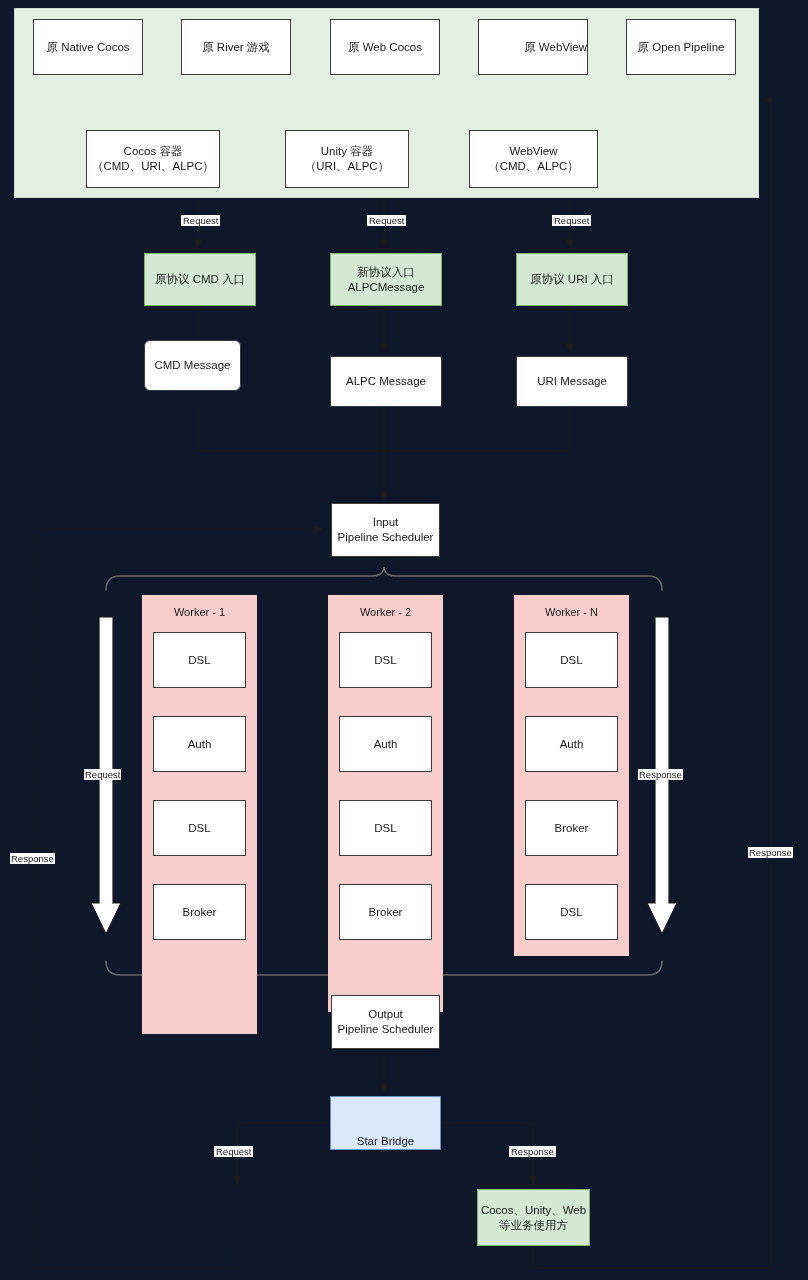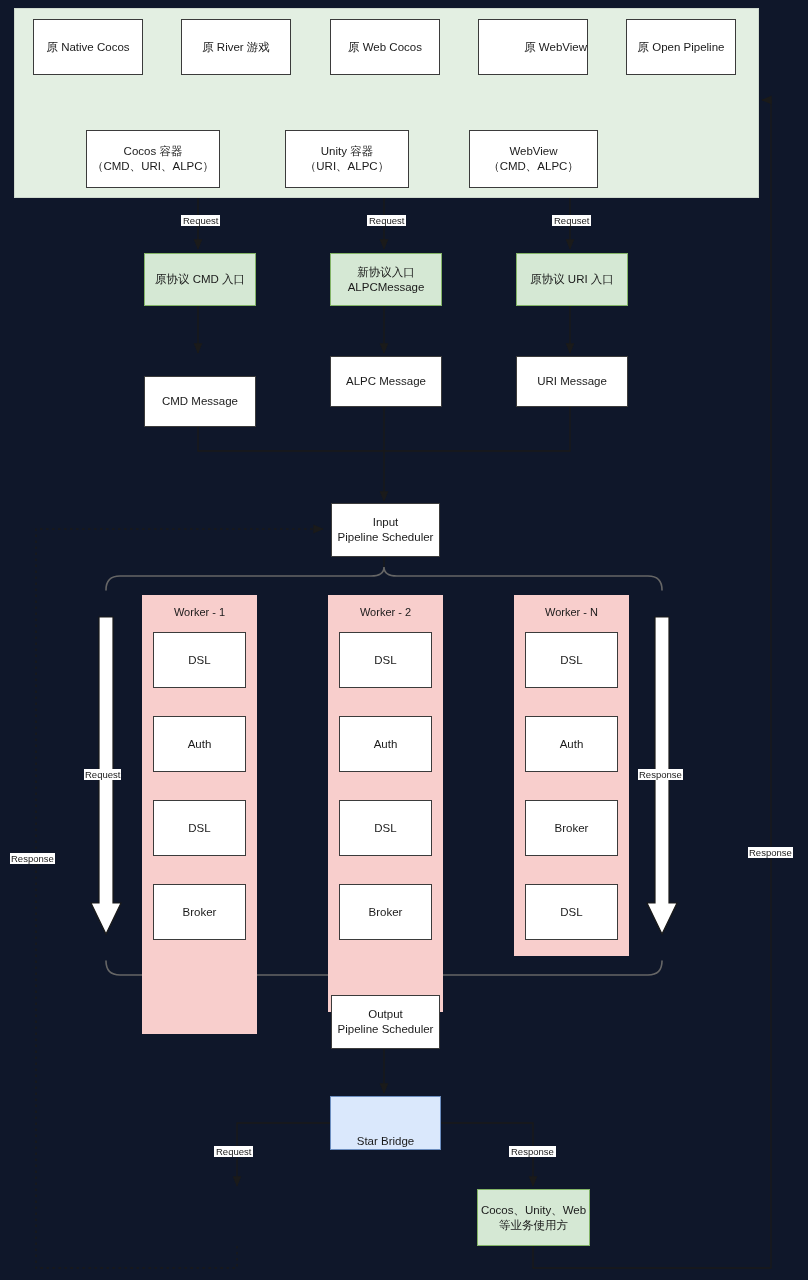--- a/index.html
+++ b/index.html
@@ -198,21 +198,21 @@
     <span>原协议 CMD 入口</span>
   </div>
   <div class="node n-green" style="left:330px; top:253px; width:112px; height:53px;">
     <span>新协议入口
 ALPCMessage</span>
   </div>
   <div class="node n-green" style="left:516px; top:253px; width:112px; height:53px;">
     <span>原协议 URI 入口</span>
   </div>
 
-  <div class="node n-white" style="left:144px; top:376px; width:112px; height:51px;">
+  <div class="node n-white" style="left:144px; top:340px; width:97px; height:51px;border-radius:6px;">
     <span>CMD Message</span>
   </div>
   <div class="node n-white" style="left:330px; top:356px; width:112px; height:51px;">
     <span>ALPC Message</span>
   </div>
   <div class="node n-white" style="left:516px; top:356px; width:112px; height:51px;">
     <span>URI Message</span>
   </div>
 
   <div class="node n-white" style="left:331px; top:503px; width:109px; height:54px;">

